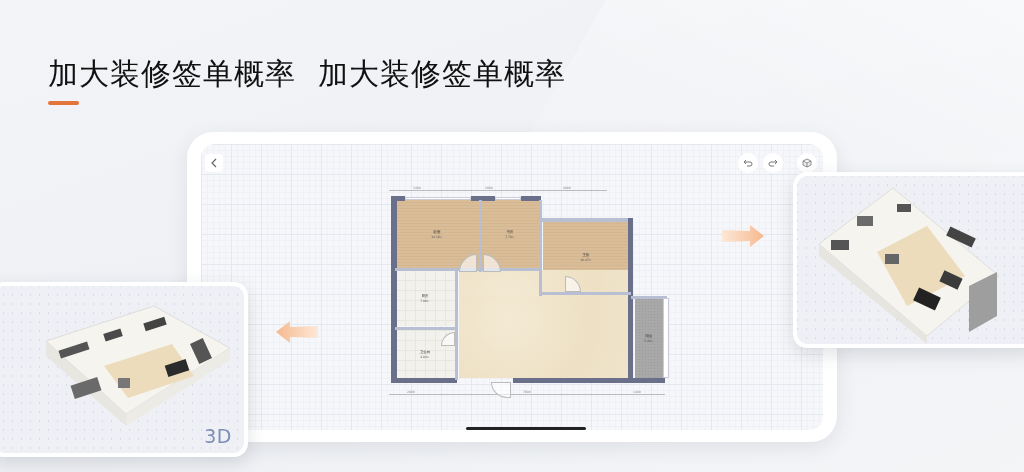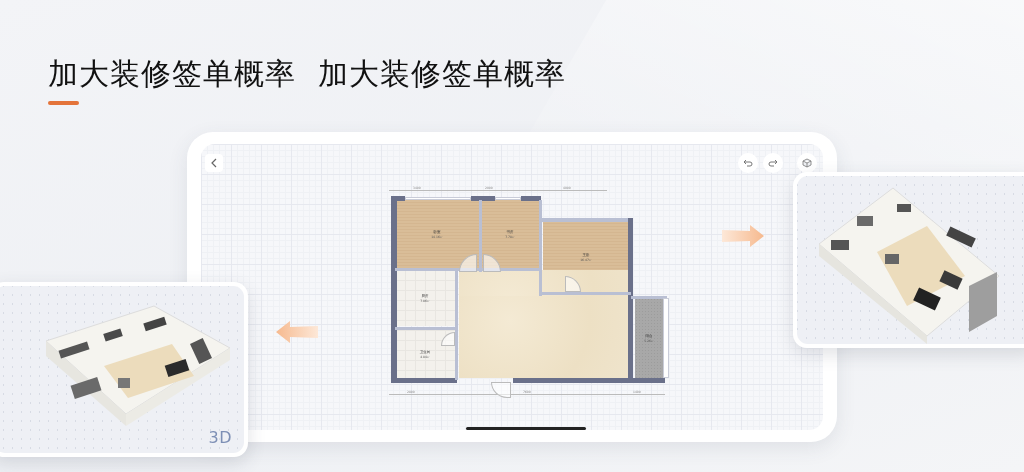--- a/index.html
+++ b/index.html
@@ -39,21 +39,21 @@
 
 
 .arrow{position:absolute}
 
 
 .card{position:absolute;background:#fff;border-radius:14px;box-shadow:0 6px 18px rgba(60,70,90,.16);overflow:hidden}
 .card-inner{position:absolute;left:4px;top:4px;right:4px;bottom:4px;border-radius:11px;overflow:hidden;
  background-color:#eef0f5;
  background-image:linear-gradient(30deg,rgba(200,205,218,.6) 1px,transparent 1px),linear-gradient(150deg,rgba(200,205,218,.6) 1px,transparent 1px);
  background-size:9px 9px;}
-.label-3d{position:absolute;right:16px;bottom:10px;font-size:16px;color:#7d8fb5;letter-spacing:.5px}
+.label-3d{position:absolute;right:16px;bottom:10px;font-size:19px;color:#7d8fb5;letter-spacing:.5px}
 </style>
 </head>
 <body>
 
 <div class="bg-shape"></div>
 
 <h1 class="headline">
   <span>加大装修签单概率</span><span class="gap"></span><span>加大装修签单概率</span>
 </h1>
 <div class="accent-bar"></div>

